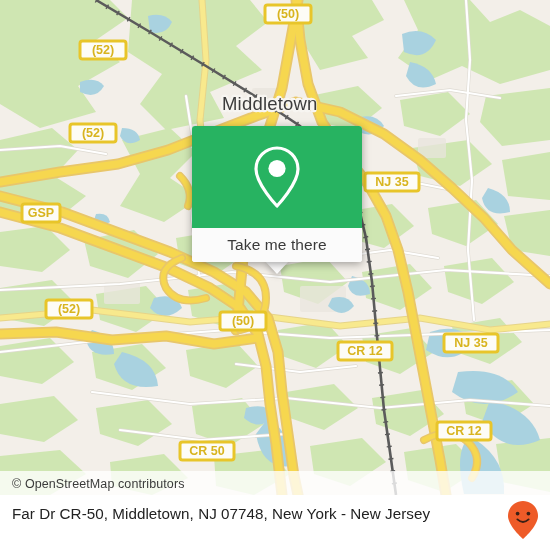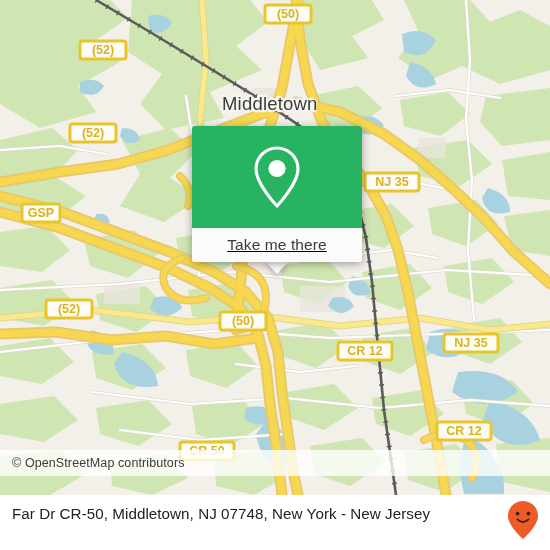--- a/index.html
+++ b/index.html
@@ -6,27 +6,27 @@
   body{width:550px;height:550px;font-family:"Liberation Sans",sans-serif;overflow:hidden;}
 
   #page{position:relative;width:550px;height:550px;overflow:hidden;background:#fff;}
 
   
   #map{position:absolute;left:0;top:0;width:550px;height:495px;overflow:hidden;
        background:#f3efe9;}
   #map svg{position:absolute;left:0;top:0;}
 
   
-  #attrib{position:absolute;left:0;top:450px;width:550px;height:26px;
+  #attrib{position:absolute;left:0;top:471px;width:550px;height:26px;
           background:rgba(255,255,255,.78);display:flex;align-items:center;}
   #attrib span{font-size:12.5px;color:#3b3b3b;padding-left:12px;letter-spacing:.1px;}
 
   
   #card{position:absolute;left:192px;top:126px;width:170px;height:176px;
-        filter:drop-shadow(0 2px 4px rgba(0,0,0,.35));text-decoration:underline;}
+        filter:drop-shadow(0 2px 4px rgba(0,0,0,.35));}
   #card-inner{position:relative;width:170px;height:136px;border-radius:3px;overflow:hidden;background:#fff;}
   #card-head{height:102px;background:#27b361;display:flex;align-items:center;justify-content:center;}
   #card-foot{height:34px;background:#fbfbfb;display:flex;align-items:center;justify-content:center;}
   #card-foot span{font-size:15.5px;color:#3a3a3a;letter-spacing:.1px;}
   #card-tail{position:absolute;left:73px;top:261px;width:0;height:0;
              border-left:12px solid transparent;border-right:12px solid transparent;
              border-top:13px solid #fbfbfb;}
   #tail-wrap{position:absolute;left:192px;top:0;width:170px;height:300px;
              filter:drop-shadow(0 2px 3px rgba(0,0,0,.30));pointer-events:none;}
 

